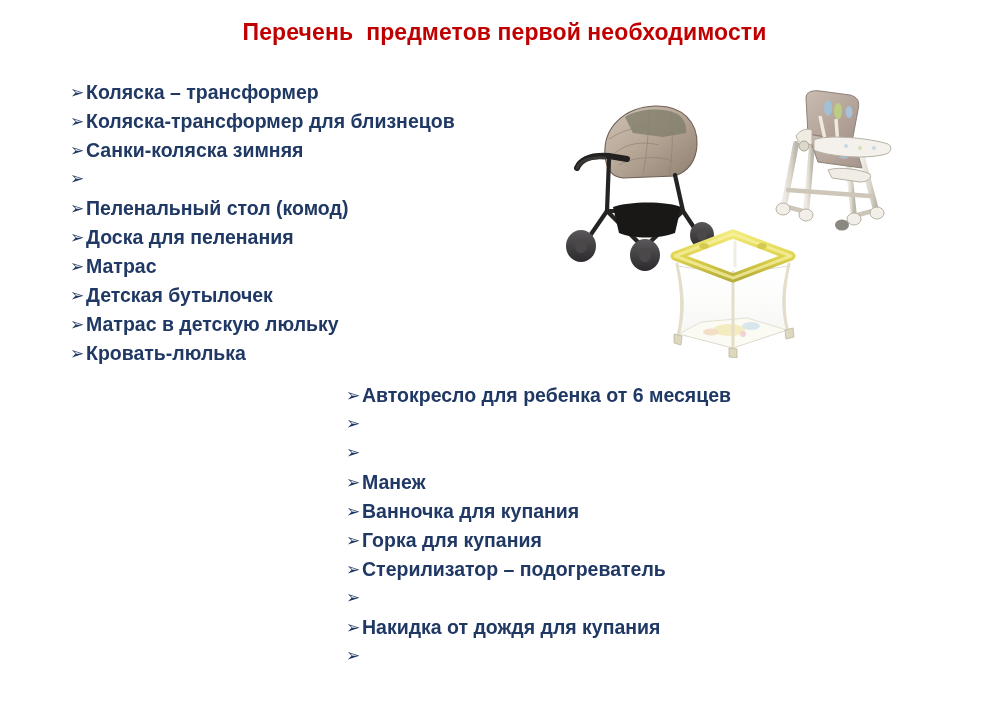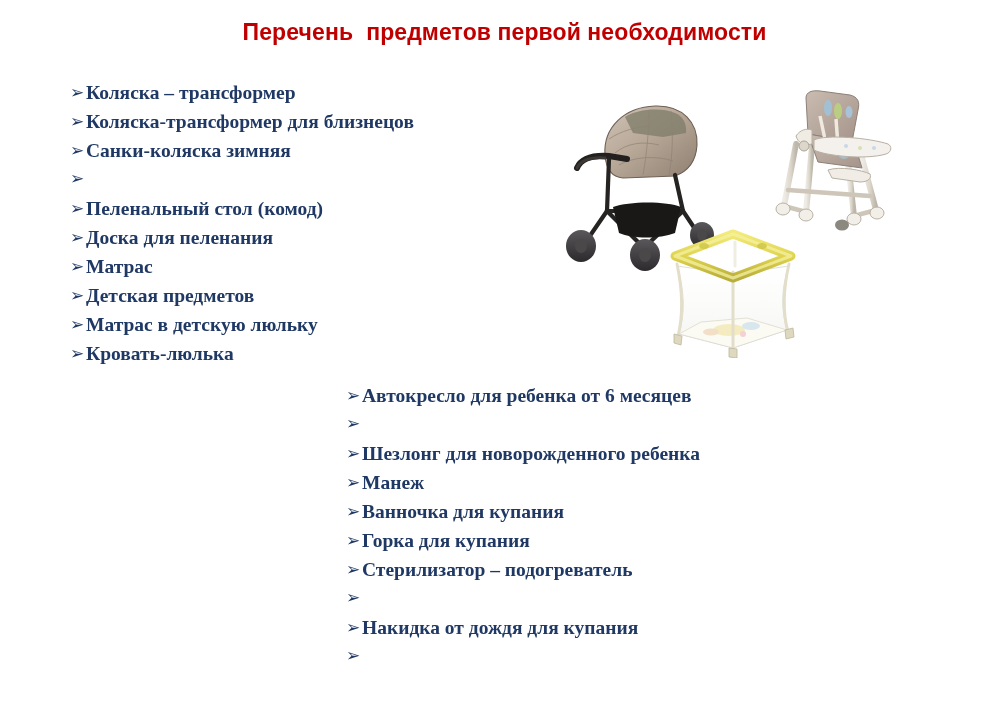--- a/index.html
+++ b/index.html
@@ -57,21 +57,20 @@
     width: 16px;
     font-size: 17px;
     line-height: 29px;
     color: #1F3864;
     font-family: "DejaVu Sans", sans-serif;
     transform: translateY(-1px);
   }
   .bullet-text {
     flex: 0 1 auto;
     white-space: pre;
-    font-family: Liberation Serif, serif;
   }
 
   
   .photo {
     position: absolute;
   }
 
   
   #photo-stroller { left: 563px; top: 83px; width: 176px; height: 190px; }
   
@@ -111,21 +110,21 @@
     <li class="bullet-item">
       <span class="bullet-glyph">➢</span>
       <span class="bullet-text">Доска для пеленания</span>
     </li>
     <li class="bullet-item">
       <span class="bullet-glyph">➢</span>
       <span class="bullet-text">Матрас</span>
     </li>
     <li class="bullet-item">
       <span class="bullet-glyph">➢</span>
-      <span class="bullet-text">Детская предметов</span>
+      <span class="bullet-text">Детская бутылочек</span>
     </li>
     <li class="bullet-item">
       <span class="bullet-glyph">➢</span>
       <span class="bullet-text">Матрас в детскую люльку</span>
     </li>
     <li class="bullet-item">
       <span class="bullet-glyph">➢</span>
       <span class="bullet-text">Кровать-люлька</span>
     </li>
   </ul>
@@ -133,21 +132,20 @@
   <ul class="bullet-list" id="list-secondary">
     <li class="bullet-item">
       <span class="bullet-glyph">➢</span>
       <span class="bullet-text">Автокресло для ребенка от 6 месяцев</span>
     </li>
     <li class="bullet-item">
       <span class="bullet-glyph">➢</span>
     </li>
     <li class="bullet-item">
       <span class="bullet-glyph">➢</span>
-      <span class="bullet-text">Шезлонг для новорожденного ребенка</span>
     </li>
     <li class="bullet-item">
       <span class="bullet-glyph">➢</span>
       <span class="bullet-text">Манеж</span>
     </li>
     <li class="bullet-item">
       <span class="bullet-glyph">➢</span>
       <span class="bullet-text">Ванночка для купания</span>
     </li>
     <li class="bullet-item">

